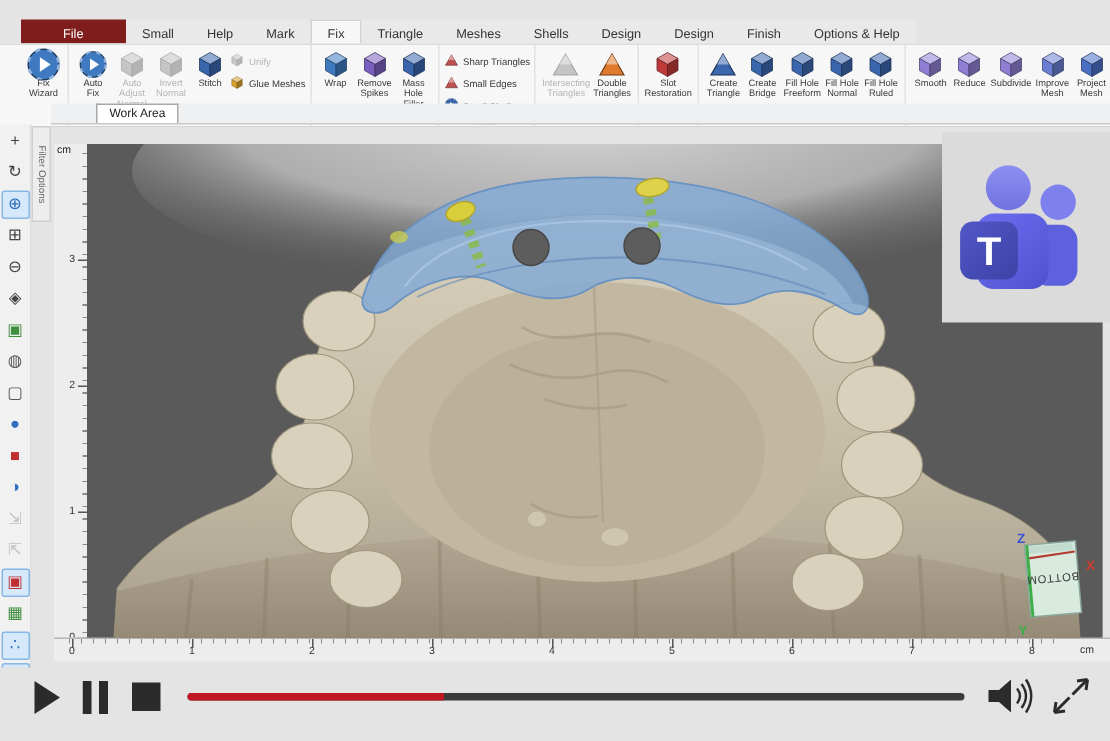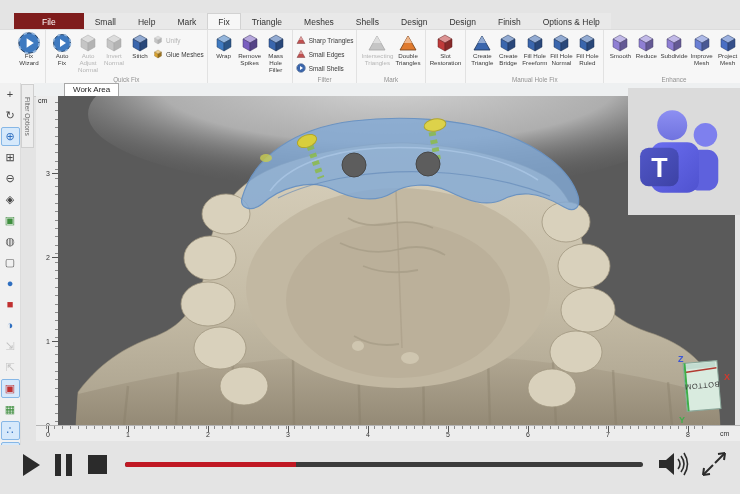--- a/index.html
+++ b/index.html
@@ -27,21 +27,21 @@
   .rsmall.disabled{color:#b5b5b5;}
   .rsmall.disabled svg{opacity:.45;filter:grayscale(1);}
   
   #left-toolbar{position:absolute;left:0;top:83px;width:21px;height:372px;background:#f1f1f1;border-right:1px solid #dcdcdc;display:flex;flex-direction:column;align-items:center;padding-top:2px;box-sizing:border-box;}
   .ltool{width:17px;height:17px;margin-bottom:2px;display:flex;align-items:center;justify-content:center;font-size:11px;line-height:17px;border:1px solid transparent;border-radius:2px;cursor:default;}
   .ltool.active{background:#d6e9fb;border-color:#86b7e6;}
   .ltool.disabled{opacity:.55;}
   
   #filter-tab{position:absolute;left:21px;top:84px;width:13px;height:64px;background:#ededed;border:1px solid #cfcfcf;box-sizing:border-box;writing-mode:vertical-rl;font-size:6.5px;color:#666;text-align:center;line-height:11px;cursor:default;}
   
-  #tabstrip{position:absolute;left:34px;top:83px;right:0;height:13px;background:#eef0f1;border-bottom:1px solid #c9c9c9;}
+  #tabstrip{position:absolute;left:34px;top:69px;right:0;height:13px;background:#eef0f1;border-bottom:1px solid #c9c9c9;}
   #workarea-tab{position:absolute;left:30px;top:0;height:12px;background:#fff;border:1px solid #a8a8a8;border-bottom:none;font-size:8px;color:#222;padding:0 8px;line-height:12px;cursor:default;}
   
   #v-ruler{position:absolute;left:36px;top:96px;width:22px;height:329px;background:#ededed;border-right:1px solid #b5b5b5;font-size:7px;color:#333;}
   #v-ruler .unit{position:absolute;left:2px;top:1px;font-size:7px;color:#222;}
   #v-ruler::after{content:"";position:absolute;right:0;top:6px;width:3px;height:320px;background:repeating-linear-gradient(to bottom,#8a8a8a 0 1px,transparent 1px 8.4px);}
   .vtick-num{position:absolute;right:8px;transform:translateY(-50%);}
   .vtick-line{position:absolute;right:0;width:6px;height:1px;background:#555;}
   #h-ruler{position:absolute;left:36px;top:425px;width:704px;height:15px;background:#ededed;border-top:1px solid #b5b5b5;font-size:7px;color:#333;}
   #h-ruler::before{content:"";position:absolute;left:10px;top:0;height:3px;width:660px;background:repeating-linear-gradient(to right,#8a8a8a 0 1px,transparent 1px 8px);}
   .htick-num{position:absolute;top:5px;transform:translateX(-50%);}

